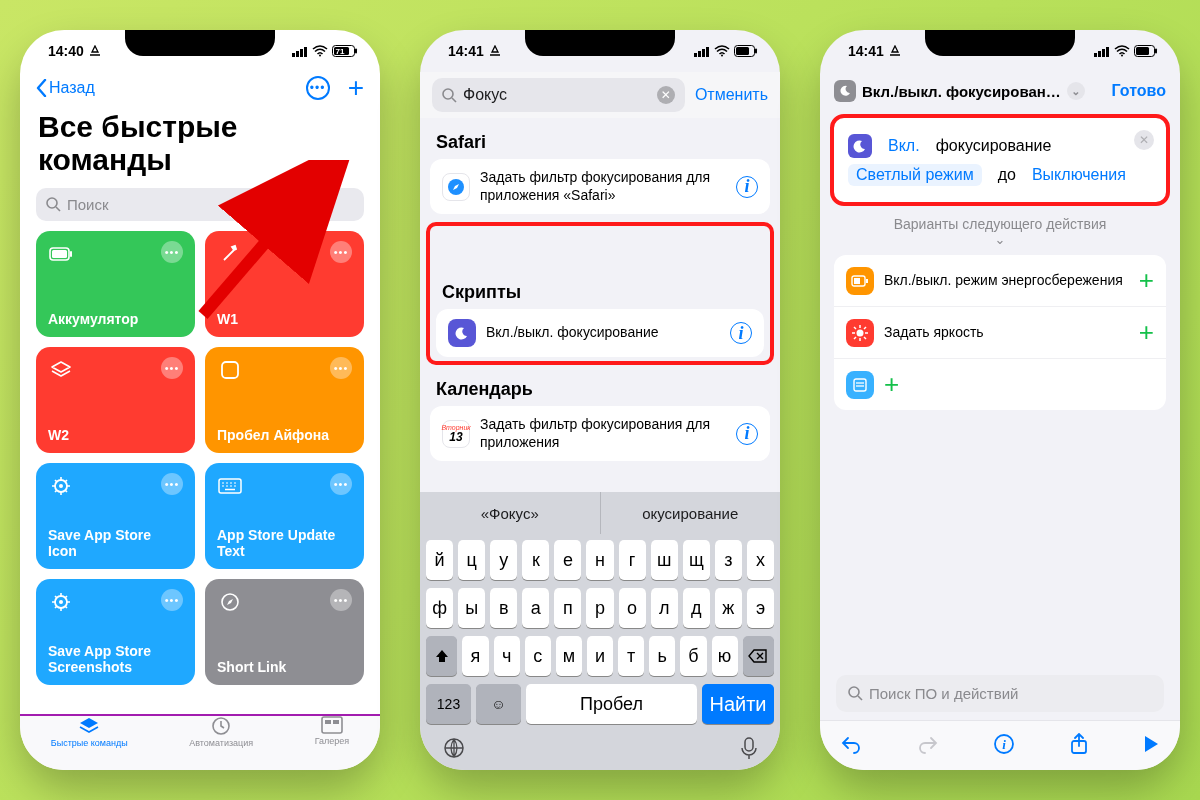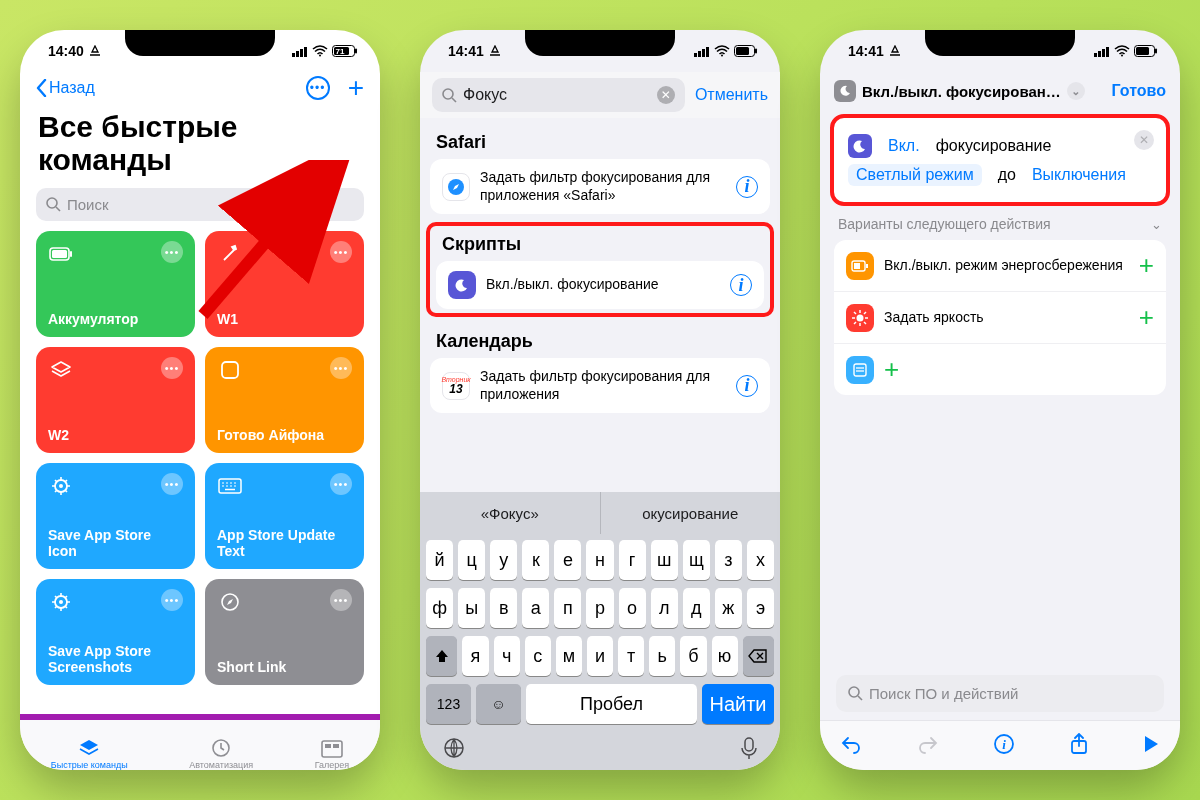--- a/index.html
+++ b/index.html
@@ -44,40 +44,40 @@
   .nav1 .circ { width:24px; height:24px; border:2px solid #007aff; border-radius:50%; display:flex; align-items:center; justify-content:center; font-size:12px; letter-spacing:1px; color:#007aff;}
   .nav1 .plus { font-size:28px; line-height:24px; font-weight:300; }
   .title1 { font-size:30px; font-weight:700; padding:10px 18px 6px; line-height:1.1; color:#000; }
   .search1 { margin:6px 16px 10px; background:#e9e9ee; border-radius:10px; padding:8px 10px; color:#8a8a8e; font-size:15px; display:flex; align-items:center; gap:6px;}
   .grid { padding:0 16px; display:grid; grid-template-columns:1fr 1fr; gap:10px; }
   .tile { border-radius:14px; padding:10px 12px; height:106px; color:#fff; position:relative; display:flex; flex-direction:column; justify-content:space-between;}
   .tile .top { display:flex; justify-content:space-between; align-items:flex-start;}
   .tile .name { font-size:14px; font-weight:600; line-height:1.15; }
   .dots3 { width:22px; height:22px; background:rgba(255,255,255,.35); border-radius:50%; display:flex; align-items:center; justify-content:center; font-size:11px; letter-spacing:1px;}
   .ticon { width:26px; height:26px; border-radius:6px; display:flex; align-items:center; justify-content:center;}
-  .tabbar { height:56px; border-top:6px solid #a21caf; background:#f9f9fb; display:flex; justify-content:space-around; align-items:flex-end; font-size:9px; color:#8e8e93; margin-top:auto;}
+  .tabbar { height:56px; border-top:2px solid #a21caf; background:#f9f9fb; display:flex; justify-content:space-around; align-items:flex-start; font-size:9px; color:#8e8e93; margin-top:auto;}
   .tabbar .tab { display:flex; flex-direction:column; align-items:center; gap:2px; }
   .tabbar .tab.active { color:#007aff; }
   .arrow-overlay { position:absolute; z-index:40; top:130px; left:168px; pointer-events:none;}
 
   
   .nav2 { padding:6px 12px; display:flex; gap:10px; align-items:center; background:#f6f6f8;}
   .sf { flex:1; background:#e6e6eb; border-radius:10px; padding:8px 10px; display:flex; align-items:center; gap:6px; color:#1c1c1e; font-size:16px;}
   .sf .val { flex:1; }
   .sf .clr { width:18px; height:18px; border-radius:50%; background:#aeaeb2; color:#fff; font-size:12px; display:flex; align-items:center; justify-content:center;}
   .cancel { color:#007aff; font-size:16px; }
   .sec-label { font-size:18px; font-weight:700; padding:14px 16px 6px; color:#000;}
   .list { background:#fff; border-radius:12px; margin:0 10px; }
   .row { display:flex; align-items:center; gap:10px; padding:10px 12px; border-bottom:1px solid #efeff2;}
   .row:last-child { border-bottom:none;}
   .row .ic { width:28px; height:28px; border-radius:8px; display:flex; align-items:center; justify-content:center; flex-shrink:0;font-style:italic;}
   .row .txt { flex:1; font-size:14px; line-height:1.25; color:#000;}
   .row .info { color:#007aff; font-size:18px; width:22px; height:22px; border:1.8px solid #007aff; border-radius:50%; display:flex; align-items:center; justify-content:center; font-family:Georgia,serif; font-style:italic; font-weight:600;}
   .hl { border:4px solid #ff1a1a; border-radius:10px; margin:8px 6px 0; padding-bottom:4px;}
-  .hl .sec-label{ padding-left:12px; padding-top:8px;}
+  .hl .sec-label{ padding-left:12px; padding-top:8px;margin-top:48px;}
   .hl .list{ margin:0 6px;}
   .kbsugg { background:#d4d6dc; display:flex; height:42px; align-items:stretch; font-size:15px; color:#1c1c1e;}
   .kbsugg div { flex:1; display:flex; align-items:center; justify-content:center; border-right:1px solid #b5b7bd;}
   .kbsugg div:last-child{border:none;}
   .kb { background:#d4d6dc; padding:6px 4px 4px; }
   .krow { display:flex; gap:5px; margin-bottom:8px; padding:0 2px;}
   .krow.r2 { padding:0 2px;}
   .krow.r3 { padding:0 2px;}
   .key { flex:1; background:#fff; border-radius:5px; box-shadow:0 1px 0 #888; height:40px; display:flex; align-items:center; justify-content:center; font-size:18px; color:#000;}
   .key.fn { background:#b0b3bb; font-size:14px;}
@@ -90,21 +90,21 @@
   .nav3 .ttl { display:flex; align-items:center; gap:6px; font-size:15px; font-weight:600; color:#000;}
   .nav3 .sqic { width:22px; height:22px; background:#8e8e93; border-radius:6px; display:flex; align-items:center; justify-content:center;}
   .nav3 .chev { width:18px; height:18px; border-radius:50%; background:#e5e5ea; color:#8e8e93; font-size:11px; display:flex; align-items:center; justify-content:center;}
   .done { color:#007aff; font-weight:600; font-size:16px;}
   .action-block { border:4px solid #ff1a1a; border-radius:14px; margin:4px 10px 10px; padding:16px 14px; background:#fff; position:relative;}
   .action-block .line { display:flex; flex-wrap:wrap; gap:6px 16px; align-items:center; font-size:16px;}
   .action-block .ic { width:24px; height:24px; border-radius:6px; background:#5856d6; display:flex; align-items:center; justify-content:center;}
   .tok-blue { color:#007aff; }
   .tok-chip { background:#eaf3ff; color:#007aff; padding:2px 8px; border-radius:6px;}
   .action-block .x { position:absolute; top:12px; right:12px; width:20px; height:20px; border-radius:50%; background:#e5e5ea; color:#aeaeb2; font-size:12px; display:flex; align-items:center; justify-content:center;}
-  .sugg-hdr { display:flex; justify-content:space-between; align-items:center; padding:0 18px 8px; color:#8a8a8e; font-size:14px;}
+  .sugg-hdr { display:flex; justify-content:space-between; align-items:center; padding:0 18px 8px; color:#8a8a8e; font-size:14px;flex-direction:column;}
   .sugg-hdr .cv { font-size:13px;}
   .srow .plus2 { color:#14c04a; font-size:26px; font-weight:300;}
   .toolbar3 { height:50px; padding:0 20px; display:flex; justify-content:space-between; align-items:center; color:#007aff; background:#f9f9fb; border-top:1px solid #e5e5ea;}
   .toolbar3 .dis { color:#c7c7cc; }
   .srch3 { margin:8px 16px; background:#ececf0; border-radius:10px; padding:10px 12px; color:#8a8a8e; font-size:15px; display:flex; gap:6px; align-items:center;}
   .cal-ic{display:flex;flex-direction:column;align-items:center;justify-content:center;font-size:7px;line-height:1;}
   .cal-ic .d{font-size:12px;font-weight:600;}
 </style>
 </head>
 <body>
@@ -196,21 +196,21 @@
       </div>
       <div class="tile" style="background:#ff9500">
         <div class="top">
             <span class="ticon">
               <svg width="20" height="20">
                 <rect x="2" y="2" width="16" height="16" rx="4" stroke="#fff" stroke-width="1.8" fill="none"></rect>
               </svg>
             </span>
             <span class="dots3">•••</span>
           </div>
-        <div class="name">Готово Айфона</div>
+        <div class="name">Пробел Айфона</div>
       </div>
       <div class="tile" style="background:#1fa8ff">
         <div class="top">
             <span class="ticon">
               <svg width="20" height="20">
                 <circle cx="10" cy="10" r="6" stroke="#fff" stroke-width="1.8" fill="none"></circle>
                 <circle cx="10" cy="10" r="2" fill="#fff"></circle>
                 <path d="M10 1v3M10 16v3M1 10h3M16 10h3M4 4l2 2M14 14l2 2M16 4l-2 2M4 16l2-2" stroke="#fff" stroke-width="1.6"></path>
               </svg>
             </span>

